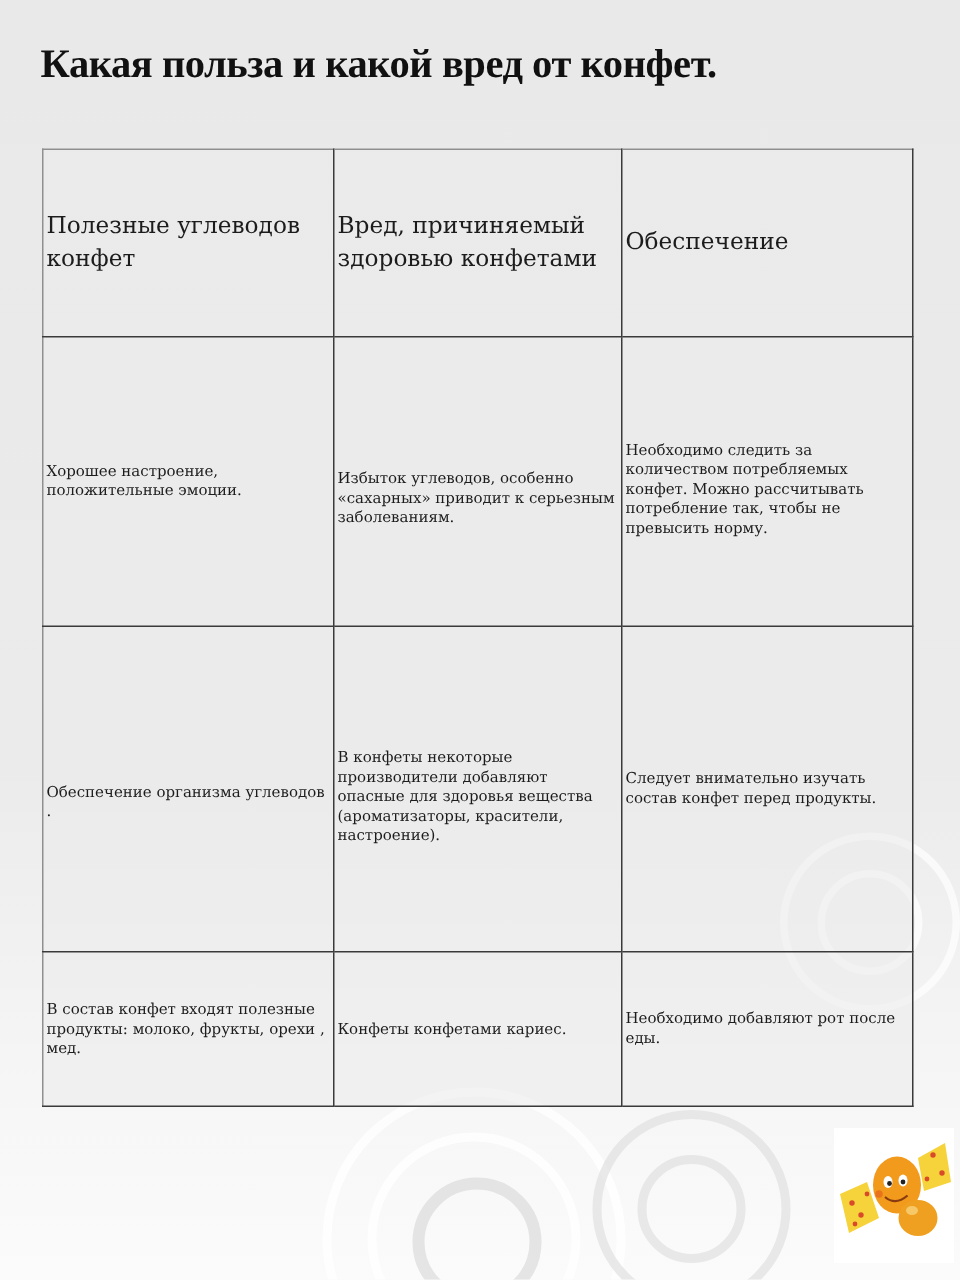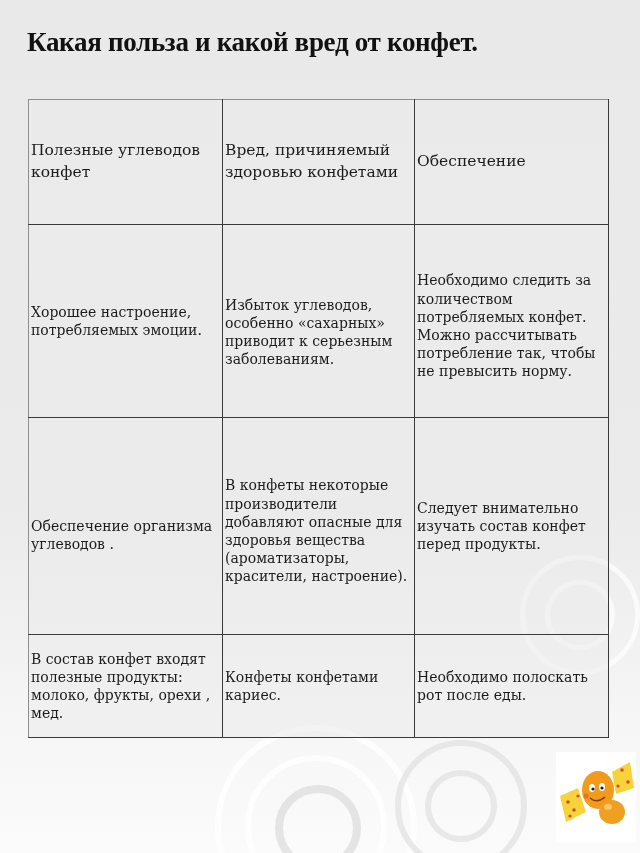--- a/index.html
+++ b/index.html
@@ -65,21 +65,21 @@
       border-top-color: #8f8f8f;
     }
     table.info-table tr > *:first-child {
       border-left-color: #8f8f8f;
     }
     table.info-table th {
       font-size: 15.5px;
       line-height: 1.4;
     }
     table.info-table td {
-      font-size: 14px;
+      font-size: 10px;
     }
     th.hdr-top { vertical-align: top; padding-top: 10px; }
     th.hdr-mid { vertical-align: top; padding-top: 38px; }
     th.hdr-rec { vertical-align: top; padding-top: 52px; }
     td.top { vertical-align: top; padding-top: 12px; }
     td.top2 { vertical-align: top; padding-top: 6px; }
     td.mid { vertical-align: middle; }
     td.pad-top-row3 { vertical-align: top; padding-top: 8px; }
     td.pad-top-row3b { vertical-align: top; padding-top: 18px; }
 
@@ -111,33 +111,33 @@
       <col style="width:192px">
       <col style="width:194px">
     </colgroup>
     <tbody>
         <tr style="height:125px;">
       <th class="hdr-mid">Полезные углеводов конфет</th>
       <th class="hdr-top">Вред, причиняемый здоровью конфетами</th>
       <th class="hdr-rec">Обеспечение</th>
     </tr>
     <tr style="height:193px;">
-      <td class="mid">Хорошее настроение, потребляемых эмоции.</td>
+      <td class="mid">Хорошее настроение, положительные эмоции.</td>
       <td class="top" style="padding-top:24px;">Избыток углеводов, особенно «сахарных» приводит к серьезным заболеваниям.</td>
       <td class="top2" style="padding-top:12px;">Необходимо следить за количеством потребляемых конфет. Можно рассчитывать потребление так, чтобы не превысить норму.</td>
     </tr>
     <tr style="height:217px;">
       <td class="mid" style="padding-top:20px;">Обеспечение организма углеводов .</td>
       <td class="top" style="padding-top:12px;">В конфеты некоторые производители добавляют опасные для здоровья вещества (ароматизаторы, красители, настроение).</td>
       <td class="mid">Следует внимательно изучать состав конфет перед продукты.</td>
     </tr>
     <tr style="height:103px;margin-top:31px;">
       <td class="pad-top-row3">В состав конфет входят полезные продукты: молоко, фрукты, орехи , мед.</td>
       <td class="mid">Конфеты конфетами кариес.</td>
-      <td class="pad-top-row3b">Необходимо полоскать рот после еды.</td>
+      <td class="pad-top-row3b">Необходимо добавляют рот после еды.</td>
     </tr>
   </tbody>
     </table>
 </div>
 
 <div class="candy-image">
   <svg width="80" height="90" viewBox="0 0 80 90" xmlns="http://www.w3.org/2000/svg">
     <rect x="0" y="0" width="80" height="90" fill="#ffffff"></rect>
 
     <polygon points="4,44 22,36 30,60 10,70" fill="#f6d33a"></polygon>

